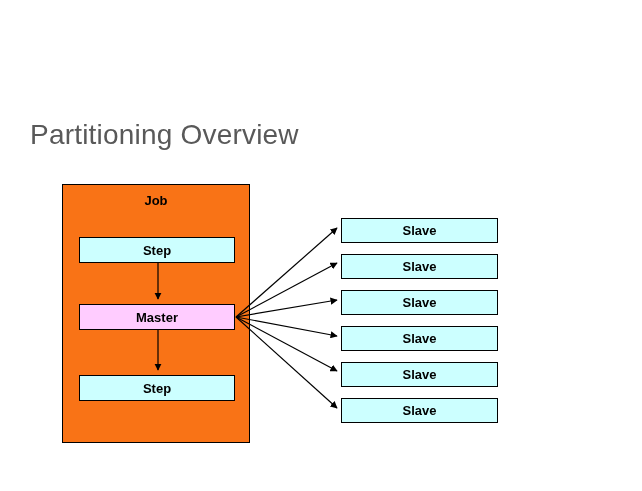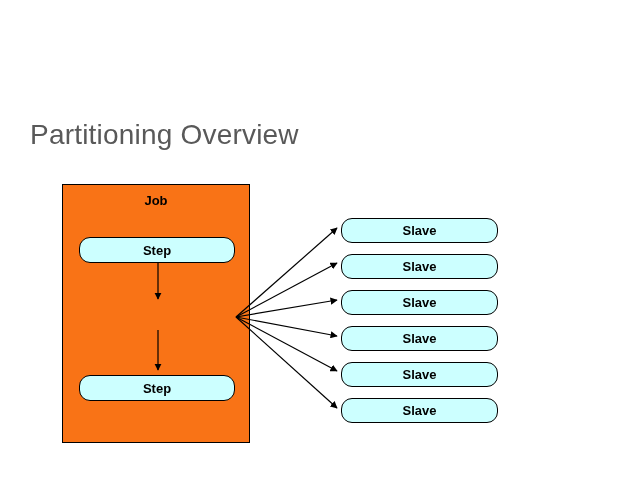--- a/index.html
+++ b/index.html
@@ -66,21 +66,21 @@
     position: absolute;
     border: 1px solid #000000;
     box-sizing: border-box;
     display: flex;
     align-items: center;
     justify-content: center;
     font-size: 13px;
     font-weight: bold;
     color: #000000;
   }
-  .node-cyan { background: #ccffff; border-radius: 11px; }
+  .node-cyan { background: #ccffff; }
   .node-pink { background: #ffccff; }
 
   
   #step-top    { left: 16px; top: 52px;  width: 156px; height: 26px; }
   #master-box  { left: 16px; top: 119px; width: 156px; height: 26px; }
   #step-bottom { left: 16px; top: 190px; width: 156px; height: 26px; }
 
   
   .slave-box {
     left: 341px;
@@ -110,20 +110,21 @@
 <div id="slide">
 
   <div id="page-title">Partitioning Overview</div>
 
   <div id="job-container">
 
     <div id="job-label">Job</div>
 
     <div id="step-top" class="node-box node-cyan">Step</div>
 
+    <div id="master-box" class="node-box node-pink">Master</div>
 
     <div id="step-bottom" class="node-box node-cyan">Step</div>
   </div>
 
   <div id="slave-0" class="node-box node-cyan slave-box">Slave</div>
   <div id="slave-1" class="node-box node-cyan slave-box">Slave</div>
   <div id="slave-2" class="node-box node-cyan slave-box">Slave</div>
   <div id="slave-3" class="node-box node-cyan slave-box">Slave</div>
   <div id="slave-4" class="node-box node-cyan slave-box">Slave</div>
   <div id="slave-5" class="node-box node-cyan slave-box">Slave</div>

